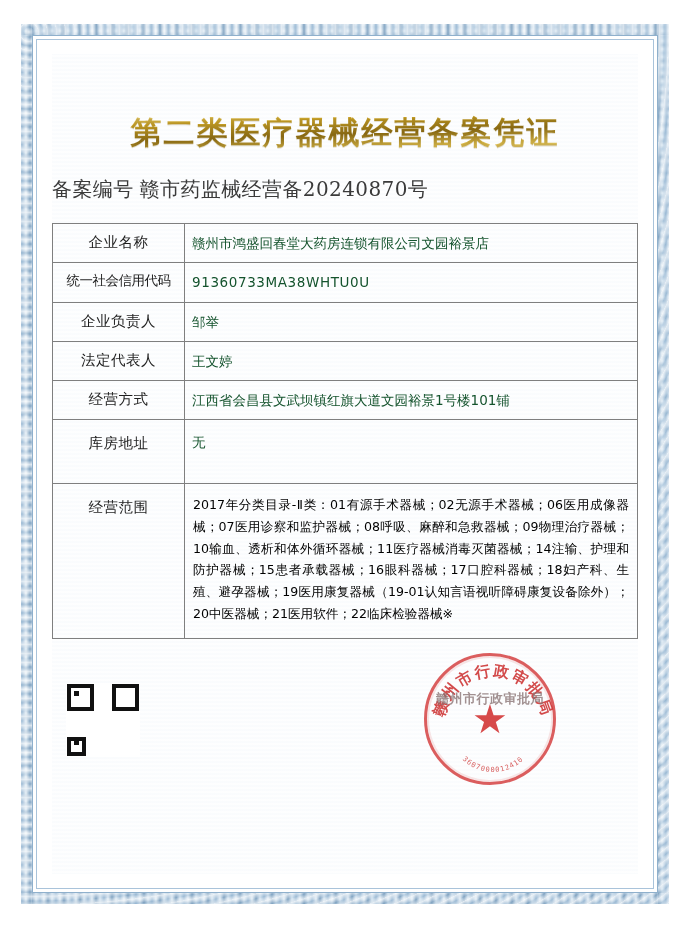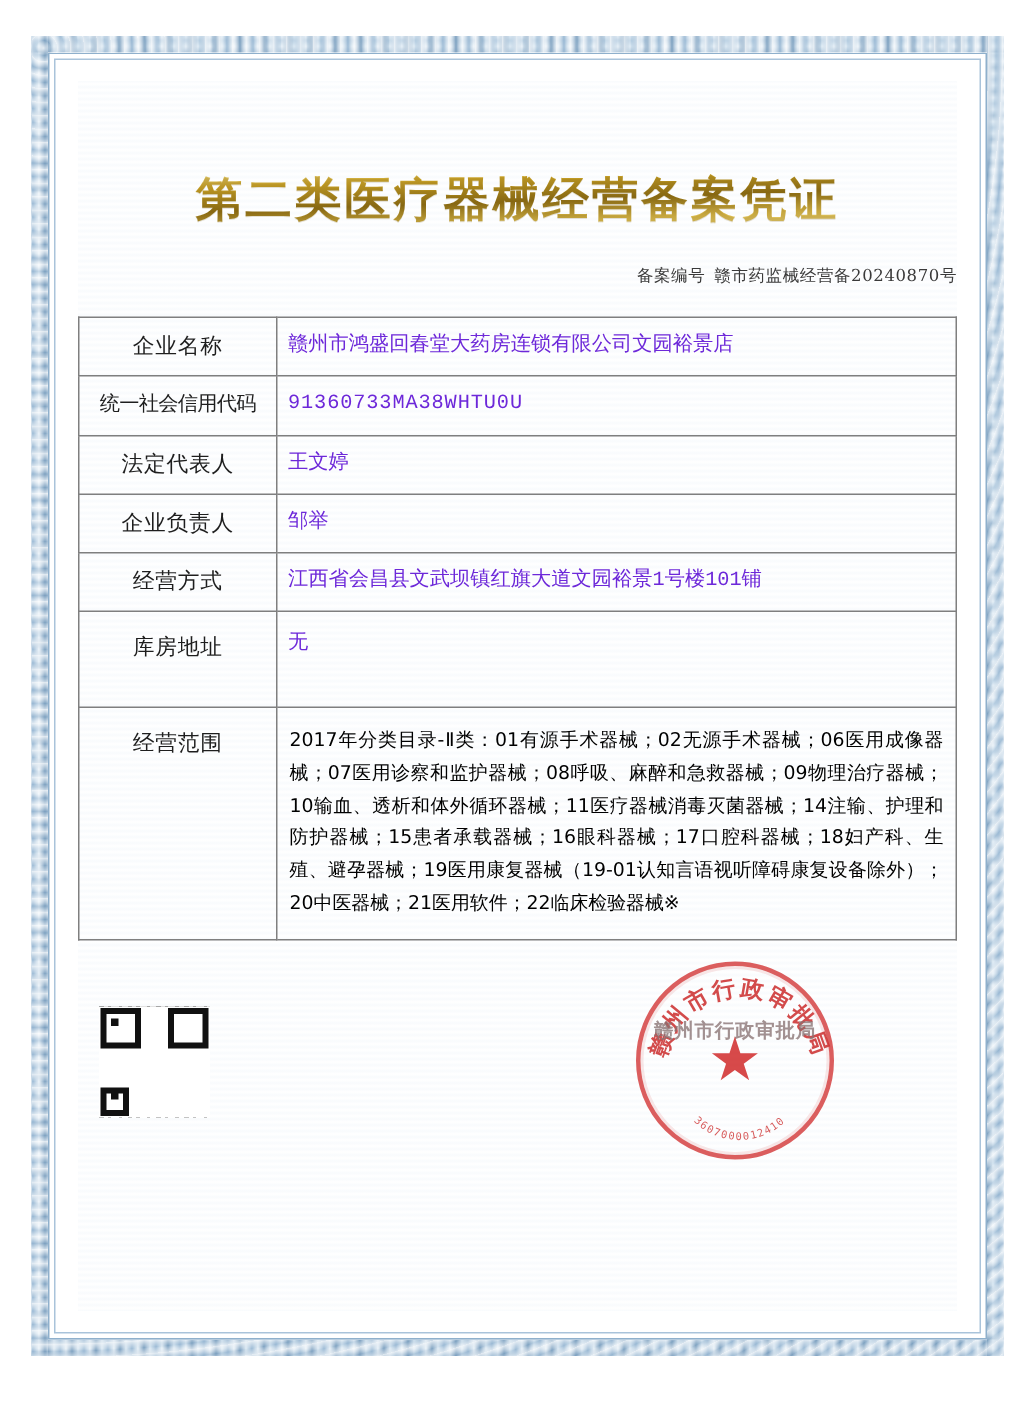--- a/index.html
+++ b/index.html
@@ -90,23 +90,23 @@
     background: linear-gradient(178deg, #f2e6a8 0%, #c9a227 26%, #8a6a12 52%, #d9b94a 74%, #efe0a0 100%);
     -webkit-background-clip: text;
     background-clip: text;
     color: transparent;
     -webkit-text-fill-color: transparent;
     text-shadow: 0 1px 0 rgba(120,95,20,0.18);
     white-space: nowrap;
   }
 
   .record-no {
-    text-align: right;
+    text-align: left;
     margin-top: 22px;
-    font-size: 11px;
+    font-size: 20px;
     color: #3a3a3a;
     letter-spacing: 0.4px;
     font-family: "DejaVu Serif", "Liberation Serif", serif;
   }
   .record-no .rn-label { margin-right: 6px; }
 
   
   .tbl {
     margin: 20px 0 0 0;
     width: 100%;
@@ -125,26 +125,25 @@
     color: #1e1e1e;
     font-family: "DejaVu Serif", "Liberation Serif", serif;
     padding: 9px 4px;
     vertical-align: middle;
     letter-spacing: 0.5px;
   }
   .lbl.tight { letter-spacing: -0.5px; font-size: 13.5px; margin-left: 36px; }
   .lbl.toplbl { vertical-align: top; padding-top: 14px; }
   .val {
     font-size: 13.5px;
-    color: #6d28d9;
+    color: #14532d;
     padding: 9px 7px;
     vertical-align: middle;
     line-height: 1.5;
     word-break: break-all;
-    font-family: Liberation Mono, monospace;
   }
   .val.mono { letter-spacing: 0.6px; }
   .val.top { vertical-align: top; padding-top: 12px; }
   .row-kufang .val { height: 64px; }
   .scope-text {
     font-size: 12.6px;
     line-height: 1.72;
     color: #000000;
     padding: 10px 8px 14px 8px;
     text-align: justify;
@@ -264,26 +263,26 @@
       <tbody>
           <tr>
         <td class="lbl">企业名称</td>
         <td class="val">赣州市鸿盛回春堂大药房连锁有限公司文园裕景店</td>
       </tr>
       <tr>
         <td class="lbl tight">统一社会信用代码</td>
         <td class="val mono">91360733MA38WHTU0U</td>
       </tr>
       <tr>
+        <td class="lbl">企业负责人</td>
+        <td class="val">邹举</td>
+      </tr>
+      <tr>
         <td class="lbl">法定代表人</td>
         <td class="val">王文婷</td>
-      </tr>
-      <tr>
-        <td class="lbl">企业负责人</td>
-        <td class="val">邹举</td>
       </tr>
       <tr>
         <td class="lbl">经营方式</td>
         <td class="val">江西省会昌县文武坝镇红旗大道文园裕景1号楼101铺</td>
       </tr>
       <tr class="row-kufang">
         <td class="lbl toplbl">库房地址</td>
         <td class="val top">无</td>
       </tr>
       <tr>

